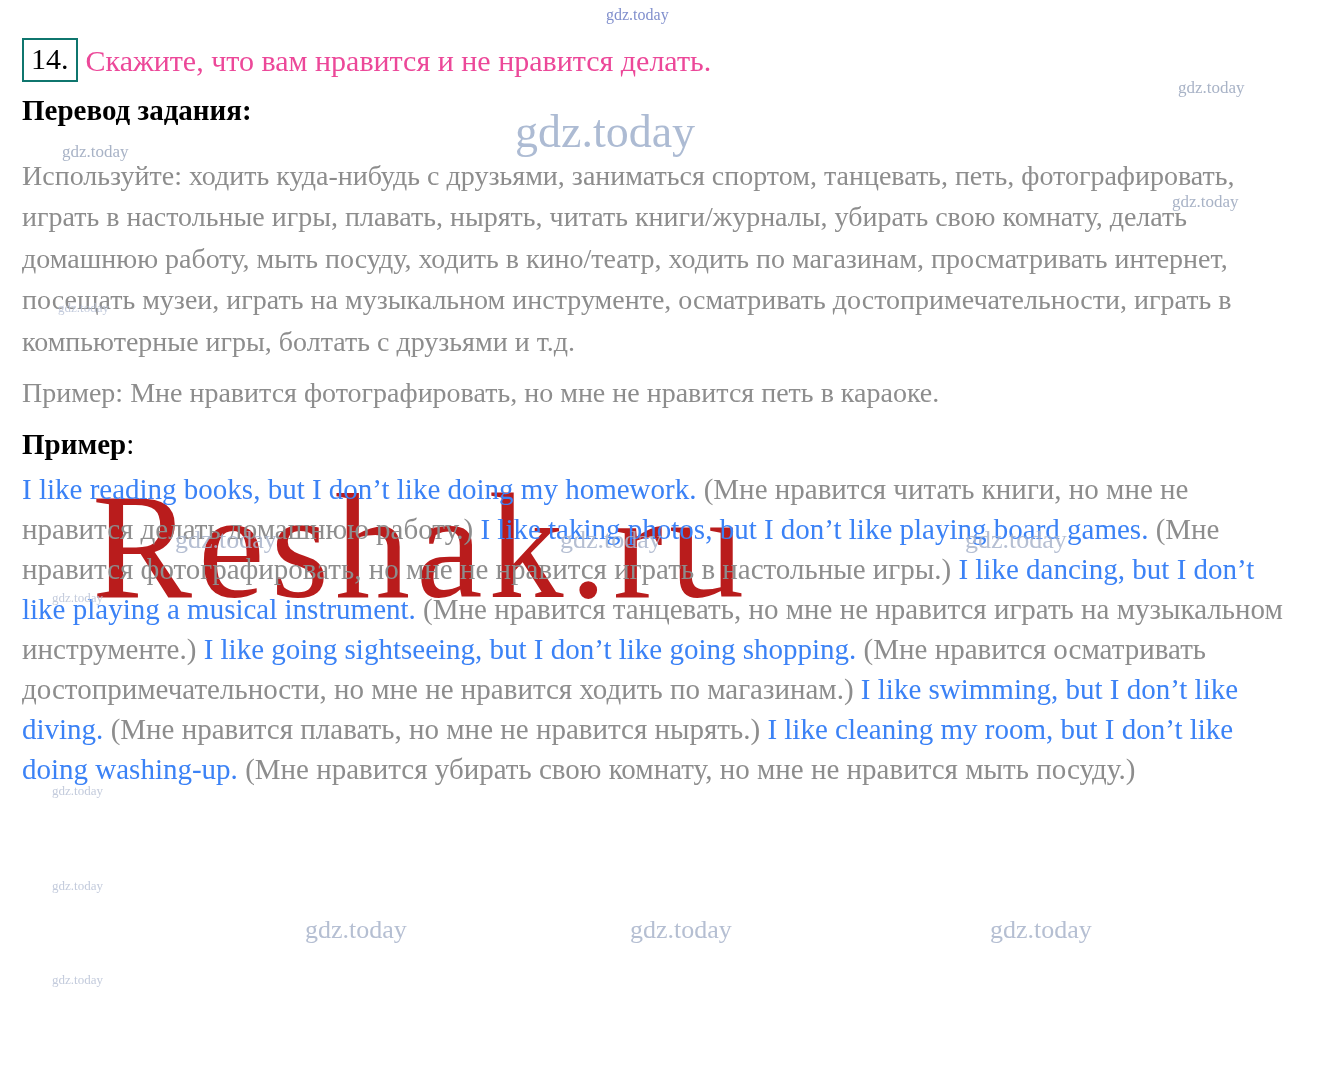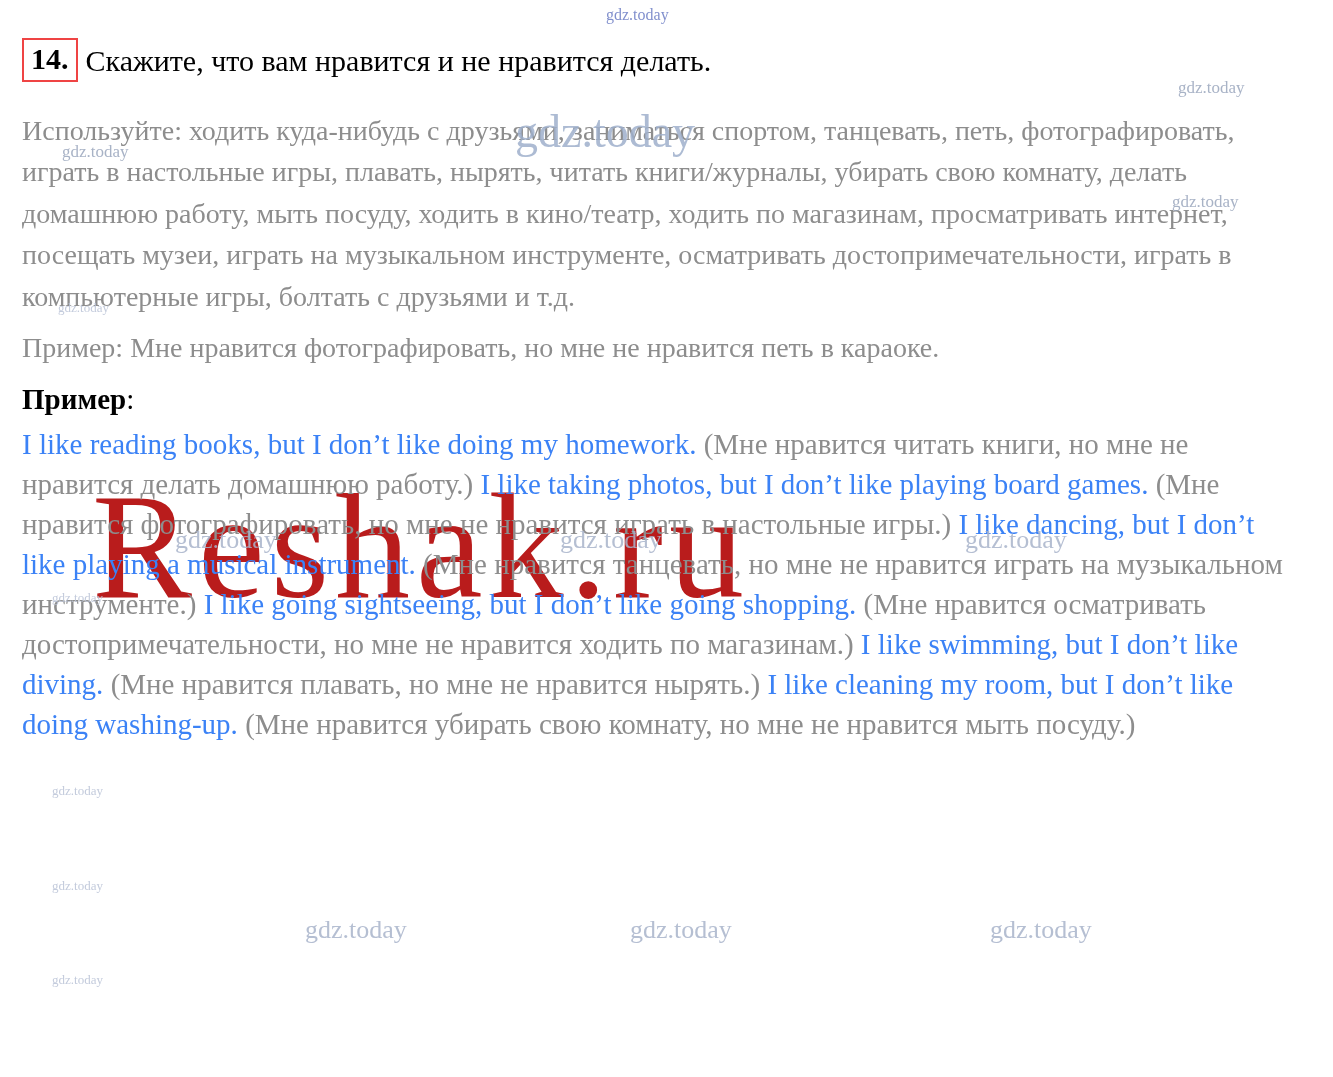--- a/index.html
+++ b/index.html
@@ -50,30 +50,30 @@
     z-index: 2;
     padding: 38px 30px 0 22px;
   }
 
   .task-head {
     display: flex;
     align-items: flex-start;
     gap: 8px;
   }
   .task-num {
-    border: 2px solid #ef4444;
-    font-weight: bold;
+    border: 2px solid #0f766e;
+    font-weight: normal;
     font-size: 30px;
     line-height: 1;
     padding: 4px 7px 6px 7px;
     font-family: "Liberation Serif", serif;
   }
   .task-title {
     font-size: 30px;
-    color: #000000;
+    color: #ec4899;
     line-height: 1.15;
     padding-top: 6px;
   }
 
   .label {
     font-weight: bold;
     font-size: 29px;
     margin-top: 12px;
     color: #000;
   }
@@ -114,20 +114,21 @@
 
 <div class="wm-huge" style="left:92px; top:460px;">Reshak.ru</div>
 
 <div class="content">
 
   <div class="task-head">
     <span class="task-num">14.</span>
     <span class="task-title">Скажите, что вам нравится и не нравится делать.</span>
   </div>
 
+  <div class="label">Перевод задания:</div>
 
   <div class="grey-block">
     <span>Используйте: ходить куда-нибудь с друзьями, заниматься спортом, танцевать, петь, фотографировать, играть в настольные игры, плавать, нырять, читать книги/журналы, убирать свою комнату, делать домашнюю работу, мыть посуду, ходить в кино/театр, ходить по магазинам, просматривать интернет, посещать музеи, играть на музыкальном инструменте, осматривать достопримечательности, играть в компьютерные игры, болтать с друзьями и т.д.</span>
     <span class="ex">Пример: Мне нравится фотографировать, но мне не нравится петь в караоке.</span>
   </div>
 
   <div class="answer-label">
     <span>Пример</span><span class="colon">:</span>
   </div>
 

